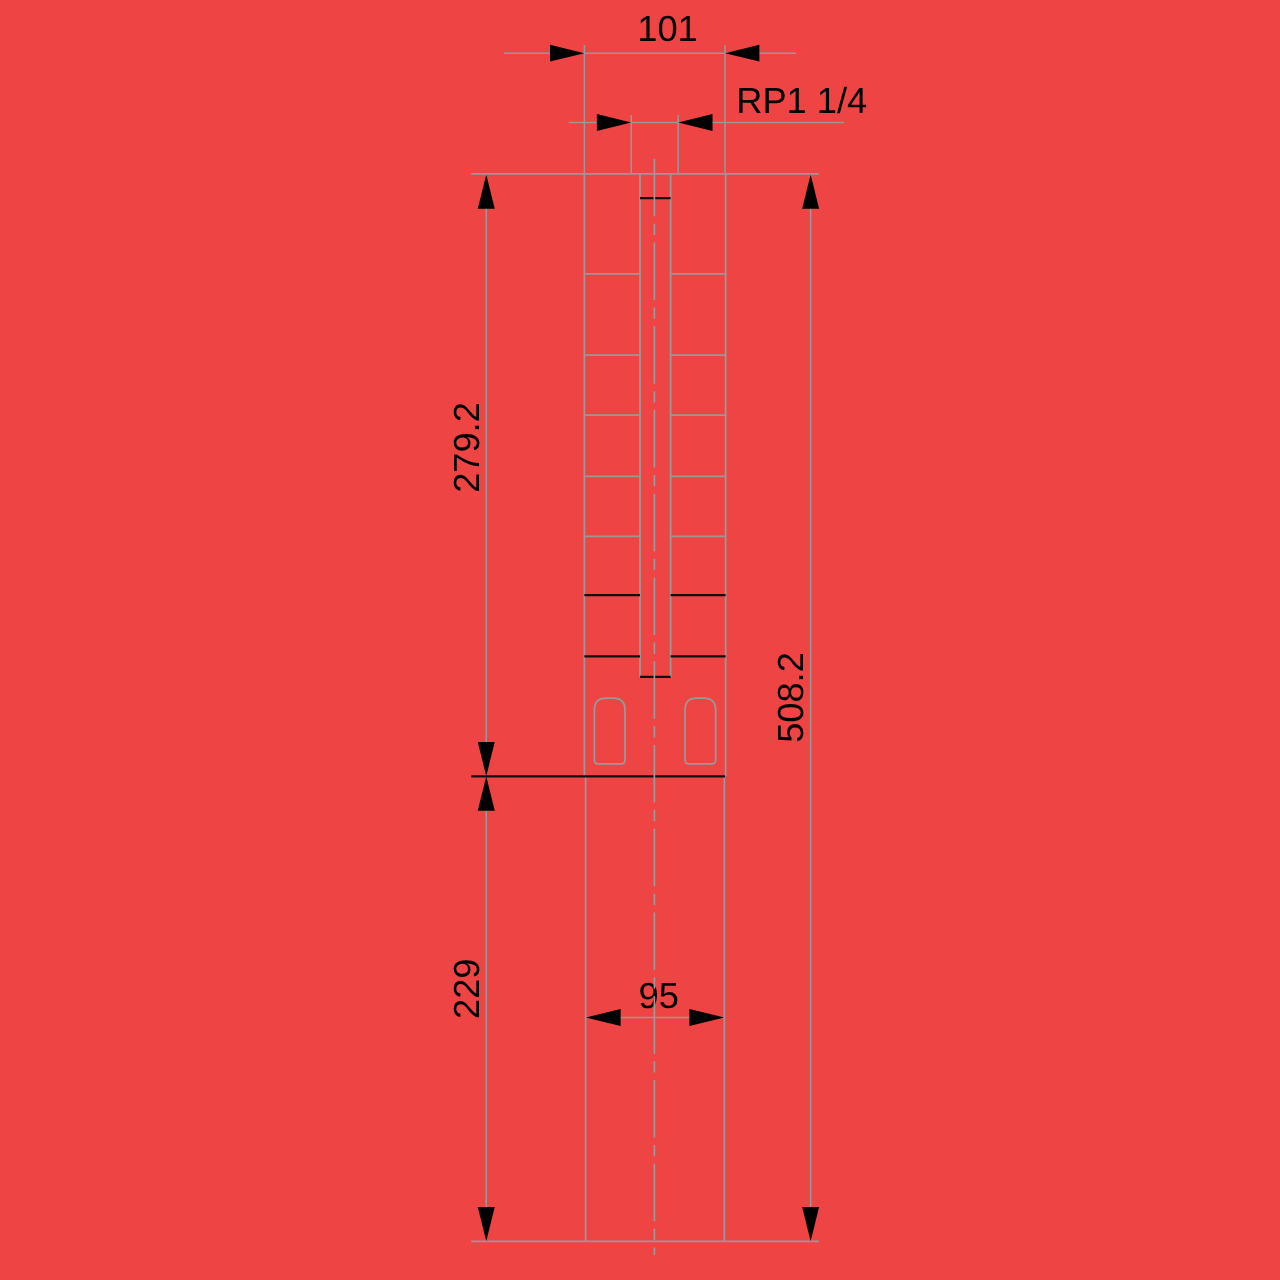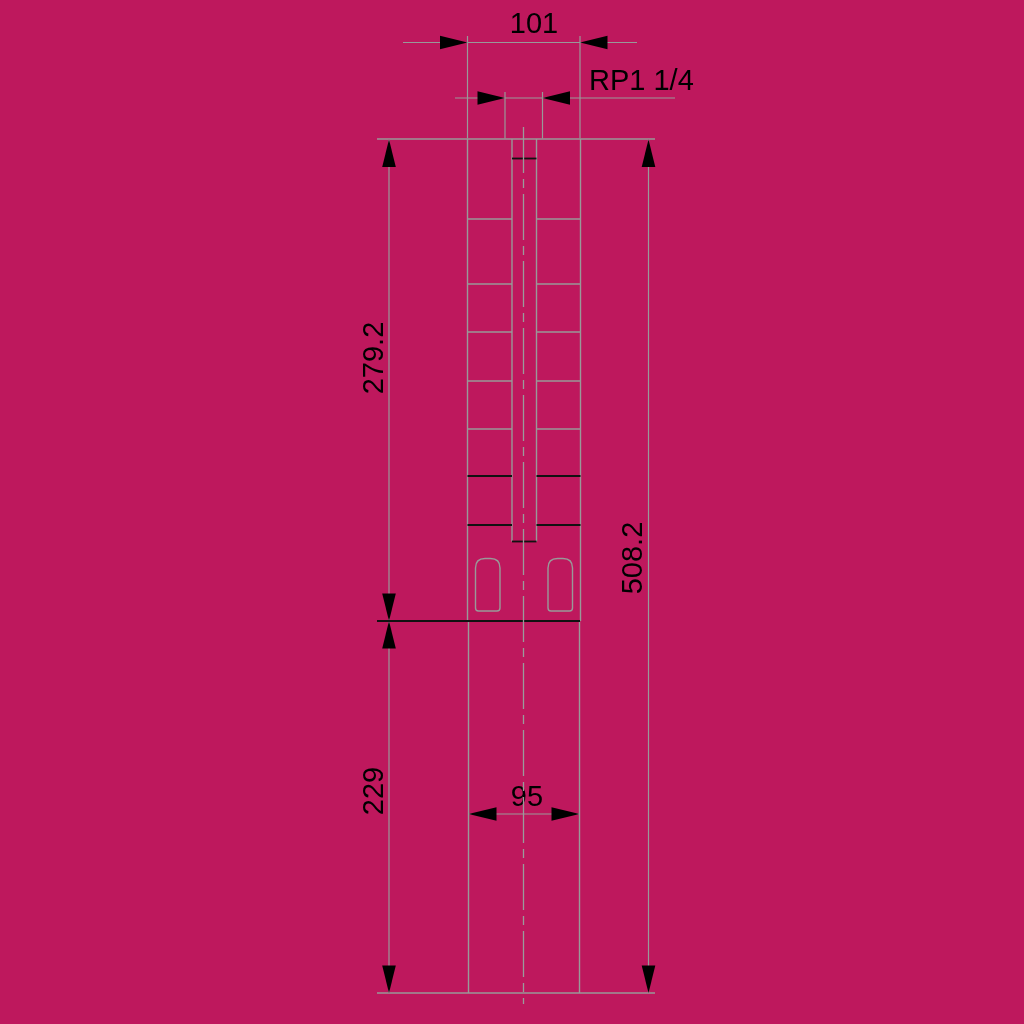--- a/index.html
+++ b/index.html
@@ -4,21 +4,21 @@
 <style>
   html, body {
     margin: 0;
     padding: 0;
     background: #ffffff;
   }
   .canvas {
     position: relative;
     width: 1024px;
     height: 1024px;
-    background: #be185d;
+    background: #ef4444;
     font-family: "Liberation Sans", sans-serif;
   }
   svg text {
     font-family: "Liberation Sans", sans-serif;
     font-size: 29px;
     fill: #000000;
   }
   .gline   { stroke: #999999; stroke-width: 1.4; fill: none; }
   .dimline { stroke: #999999; stroke-width: 1.2; fill: none; }
   .bline   { stroke: #111111; stroke-width: 1.8; fill: none; }

